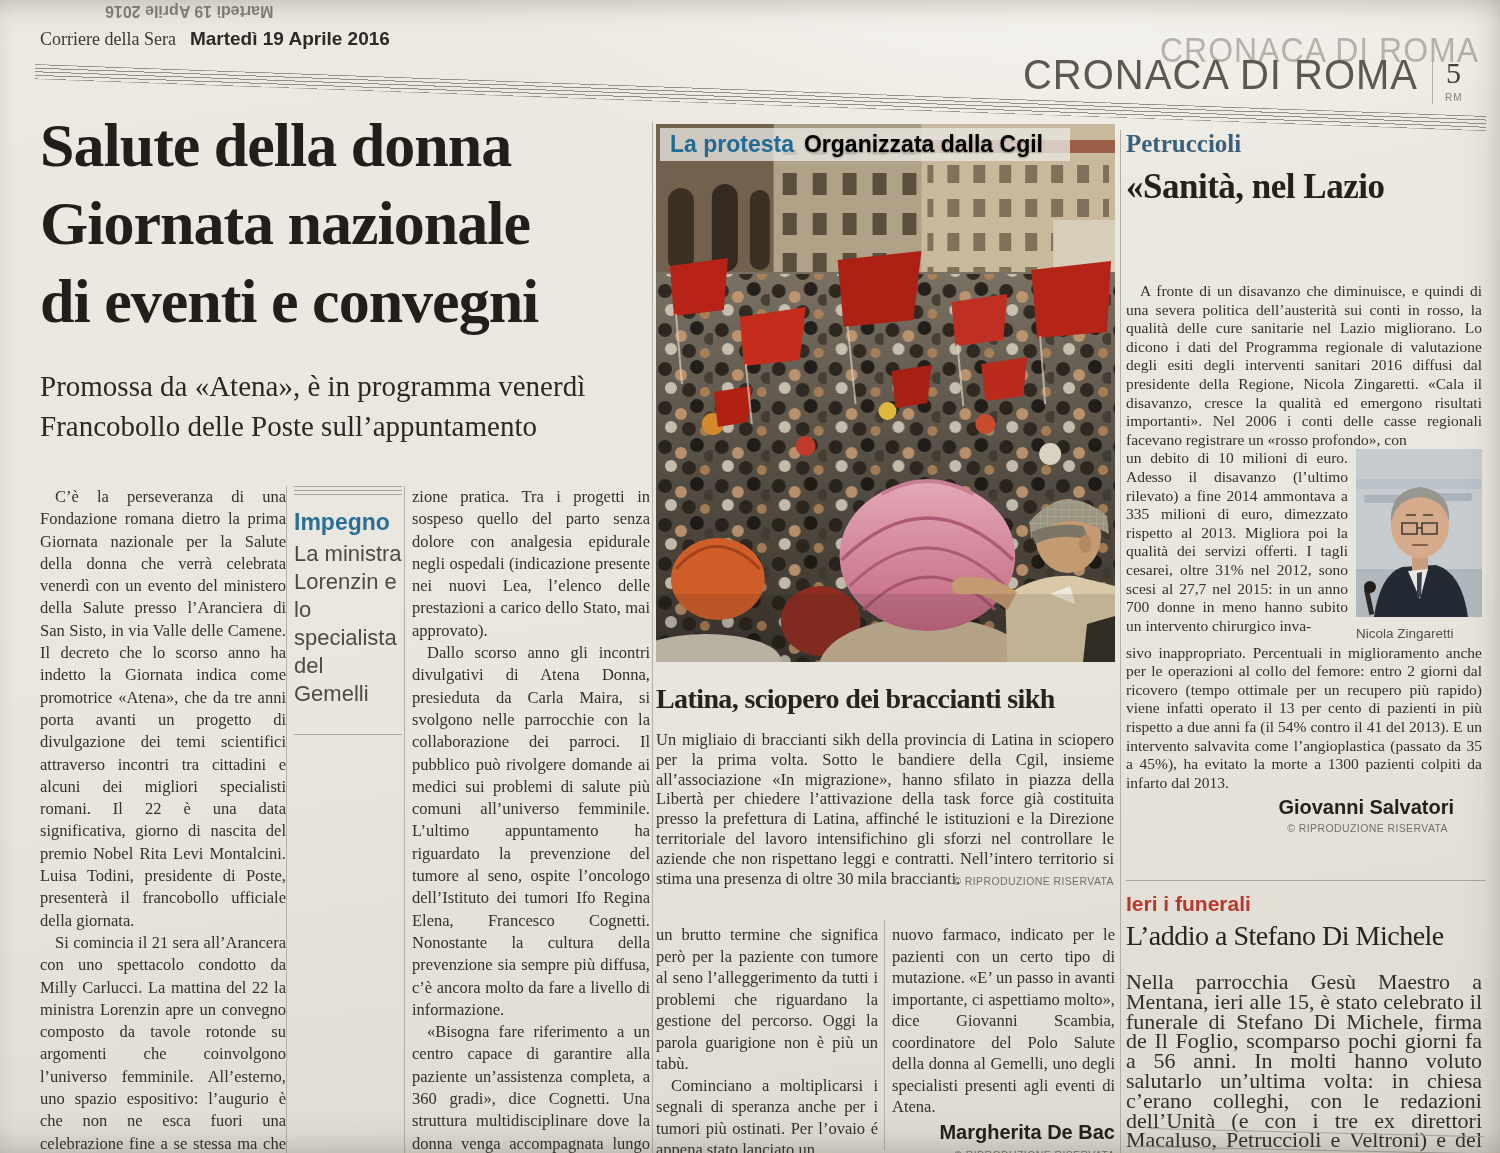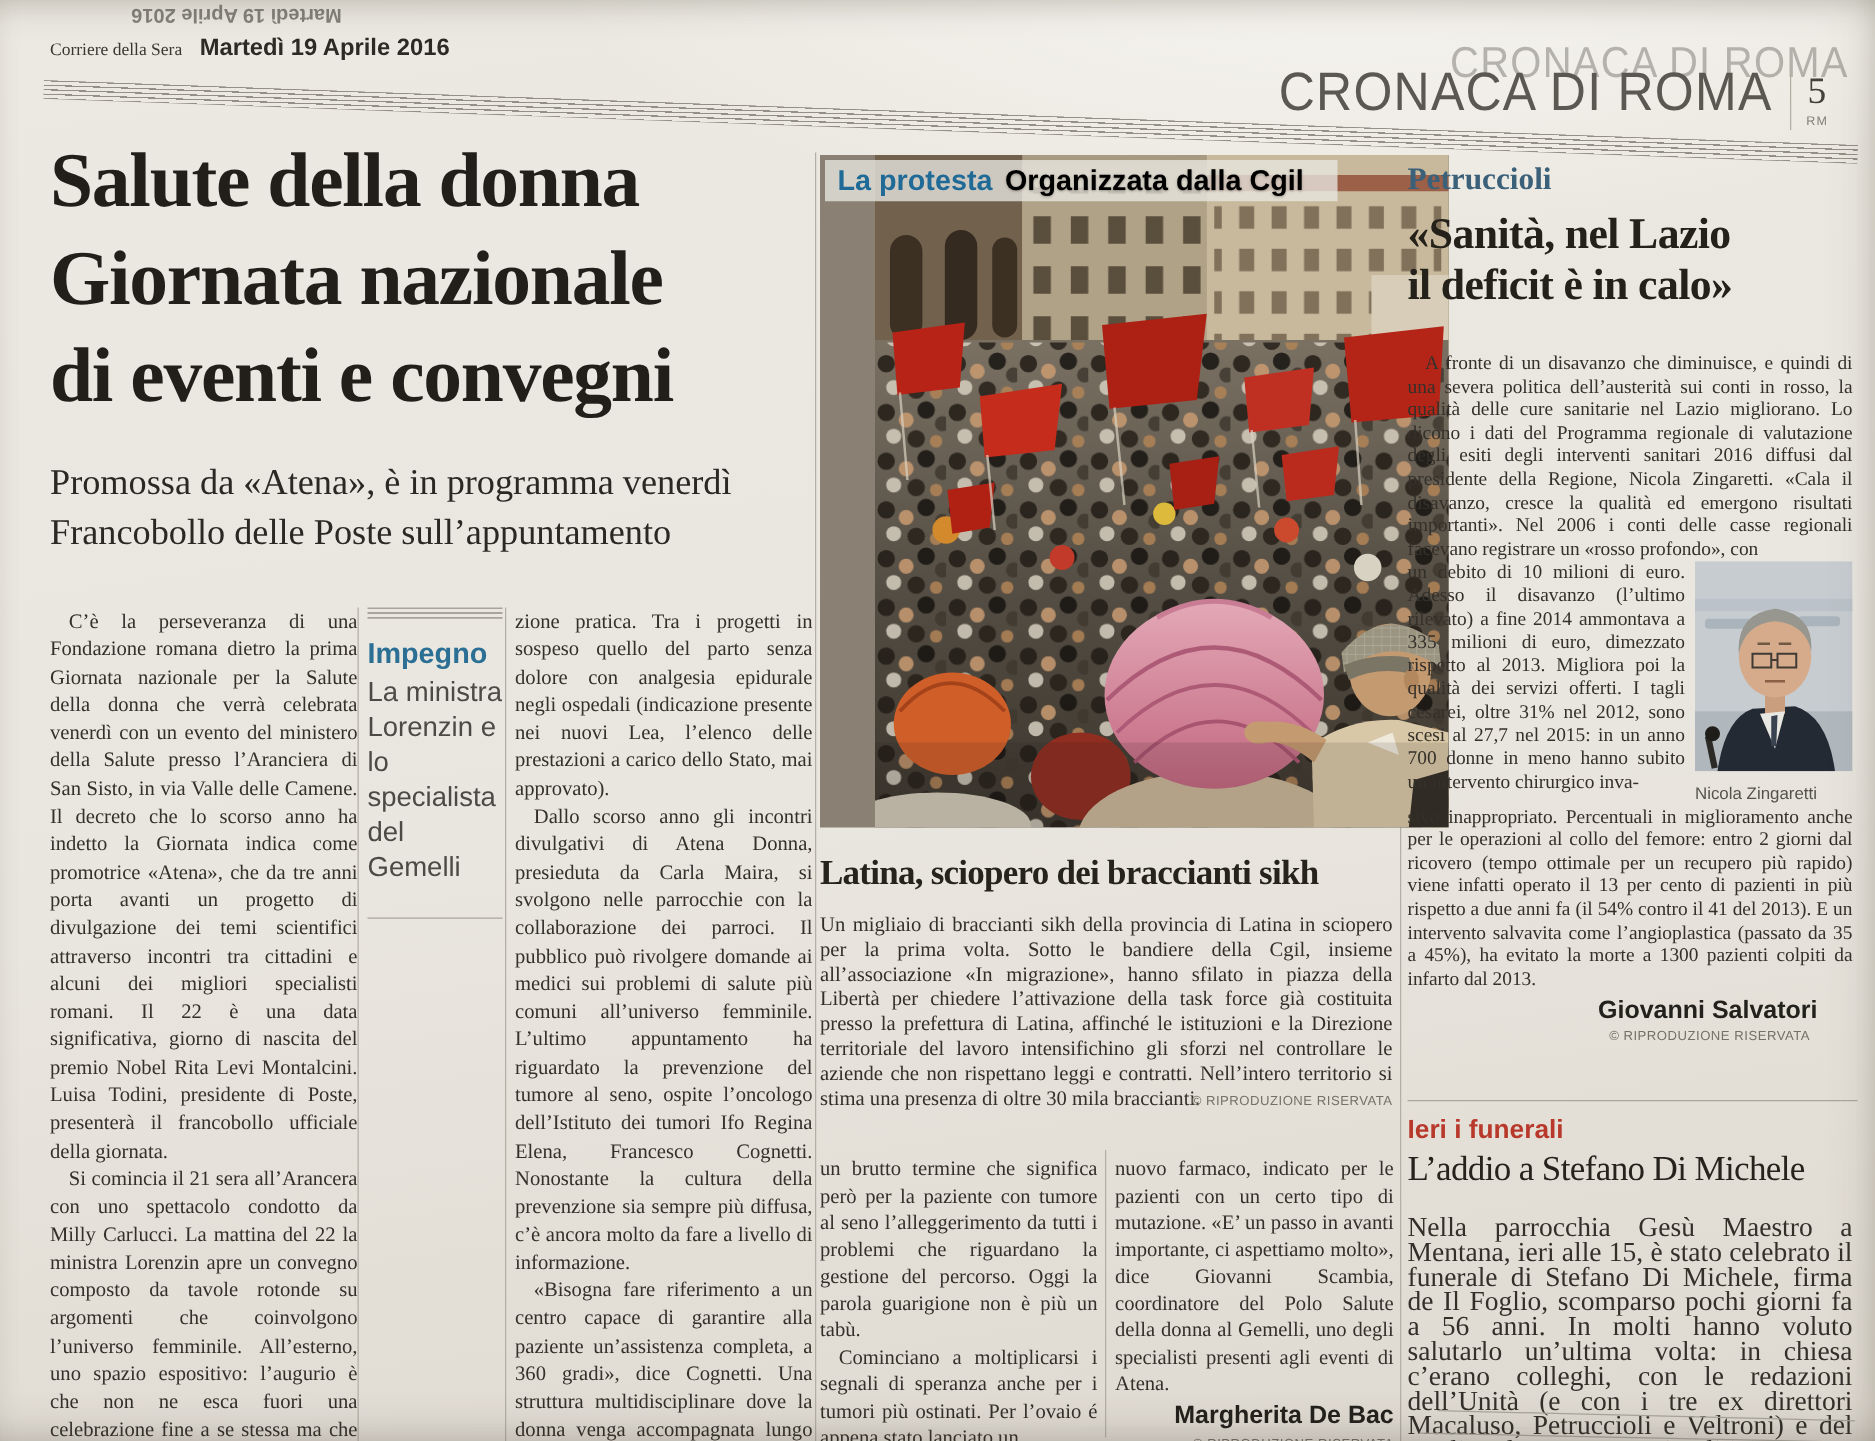--- a/index.html
+++ b/index.html
@@ -8,37 +8,37 @@
     position:relative; width:1500px; height:1153px; overflow:hidden;
     font-family:"Liberation Serif", serif; color:#2f2c26;
     background:
       radial-gradient(1100px 420px at 72% -5%, rgba(250,249,244,.8) 0%, rgba(250,249,244,0) 60%),
       linear-gradient(172deg, #ece9e2 0%, #e9e6df 55%, #ded9d0 100%);
   }
   .page::after{content:""; position:absolute; inset:0; pointer-events:none;
     box-shadow:inset 0 18px 30px -18px rgba(90,85,70,.35), inset -22px 0 40px -26px rgba(90,85,70,.3), inset 0 -26px 40px -30px rgba(60,55,45,.35);}
   .abs{position:absolute;}
   .ghost{color:#b9b5aa; opacity:.55; transform:rotate(180deg); white-space:nowrap;}
-  .mast-paper{font-size:14px; color:#3a3731;}
+  .mast-paper{font-size:18px; color:#3a3731;}
   .mast-date{font-family:"Liberation Sans",sans-serif; font-weight:bold; font-size:19px; color:#2c2a25;}
   .section-title{font-family:"Liberation Sans",sans-serif; font-size:40px; letter-spacing:1px; color:#5b5852; transform:scaleY(1.08);}
   .pagenum{font-size:30px; color:#44413b;}
   .pagenum-region{font-family:"Liberation Sans",sans-serif; font-size:10px; color:#84817a; letter-spacing:1px;}
   .rule-band{height:15px; background:repeating-linear-gradient(to bottom, rgba(125,121,111,.8) 0 1px, transparent 1px 3.6px); transform:rotate(2.05deg); transform-origin:0 50%;}
   .vrule{width:1px; background:#b3afa5;}
   .hrule{height:1px; background:#aaa69c;}
   .headline{font-size:62px; line-height:78px; font-weight:bold; letter-spacing:-1px; color:#221f1a;}
   .subhead{font-size:29px; line-height:40px; color:#2b2823;}
   .bodytext p{margin:0; text-align:justify;}
   .col-main{font-size:16.5px; line-height:22.3px; color:#34302a;}
   .col-main p.ind{text-indent:15px;}
   .sidebar-kicker{font-family:"Liberation Sans",sans-serif; font-weight:bold; font-size:23px; color:#2b7094;}
   .sidebar-text{font-family:"Liberation Sans",sans-serif; font-size:22px; line-height:28px; color:#4c4a45;}
   .dotrule{height:9px; background:repeating-linear-gradient(to bottom, #a8a49a 0 1px, transparent 1px 4px);}
-  .photo-frame{overflow:hidden; background:#8a8174;padding-left:44px;}
+  .photo-frame{overflow:hidden; background:#8a8174;}
   .photo-art{display:block; width:100%; height:100%;}
   .photo-caption-bar{position:absolute; top:4px; left:4px; width:400px; height:33px; background:rgba(232,231,224,.78);
      display:flex; align-items:center; gap:10px; padding-left:10px; font-family:"Liberation Sans",sans-serif; font-weight:bold; font-size:23px;}
   .cap-kicker{color:#1f6a96;}
   .cap-note{color:#000000; text-shadow:0 1px 2px rgba(80,75,65,.5);}
   .latina-headline{font-size:28px; letter-spacing:-0.6px; color:#26231d; font-weight:bold;}
   .latina-body{font-size:16.5px; line-height:19.8px; color:#33302a;}
   .copyright{font-family:"Liberation Sans",sans-serif; font-size:10.5px; letter-spacing:.4px; color:#737067;}
   .cont-col{font-size:16.5px; line-height:21.5px; color:#34302a;}
   .cont-col p.ind{text-indent:15px;}
@@ -217,21 +217,20 @@
   </div>
   <div class="abs bodytext cont-col" style="left:892px; top:924px; width:223px; height:229px; overflow:hidden;">
     <p>nuovo farmaco, indicato per le pazienti con un certo tipo di mutazione. «E’ un passo in avanti importante, ci aspettiamo molto», dice Giovanni Scambia, coordinatore del Polo Salute della donna al Gemelli, uno degli specialisti presenti agli eventi di Atena.</p>
     <div class="byline" style="margin-top:4px;">Margherita De Bac</div>
     <div class="copyright" style="text-align:right; margin-top:2px;">© RIPRODUZIONE RISERVATA</div>
   </div>
 
   <div class="abs zing-kicker" style="left:1126px; top:130px;">Petruccioli</div>
   <div class="abs zing-headline" style="left:1126px; top:166px; width:360px;">
     <div>«Sanità, nel Lazio</div>
-    <div>il deficit è in calo»</div>
   </div>
   <div class="abs bodytext zing-body" style="left:1126px; top:282px; width:356px;">
     <p class="ind" style="text-indent:14px;">A fronte di un disavanzo che diminuisce, e quindi di una severa politica dell’austerità sui conti in rosso, la qualità delle cure sanitarie nel Lazio migliorano. Lo dicono i dati del Programma regionale di valutazione degli esiti degli interventi sanitari 2016 diffusi dal presidente della Regione, Nicola Zingaretti. «Cala il disavanzo, cresce la qualità ed emergono risultati importanti». Nel 2006 i conti delle casse regionali facevano registrare un «rosso profondo», con</p>
     <div class="zing-row">
       <p class="txt">un debito di 10 milioni di euro. Adesso il disavanzo (l’ultimo rilevato) a fine 2014 ammontava a 335 milioni di euro, dimezzato rispetto al 2013. Migliora poi la qualità dei servizi offerti. I tagli cesarei, oltre 31% nel 2012, sono scesi al 27,7 nel 2015: in un anno 700 donne in meno hanno subito un intervento chirurgico inva-</p>
       <div class="zing-fig">
         <figure>
           <svg width="126" height="168" viewBox="0 0 126 168">
             <rect width="126" height="168" fill="#c7ccd1"></rect>
             <rect x="0" y="30" width="126" height="10" fill="#b6bec6" opacity="0.7"></rect>

